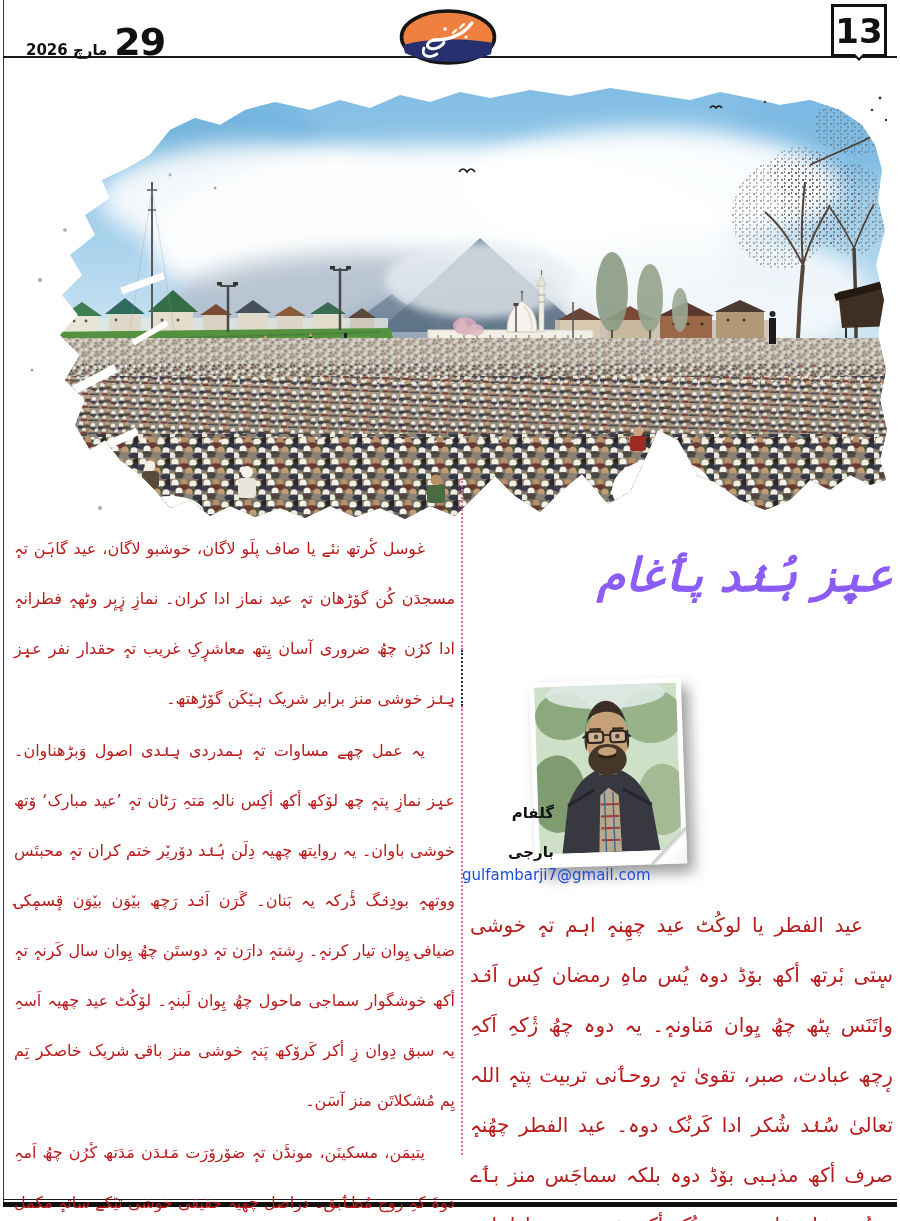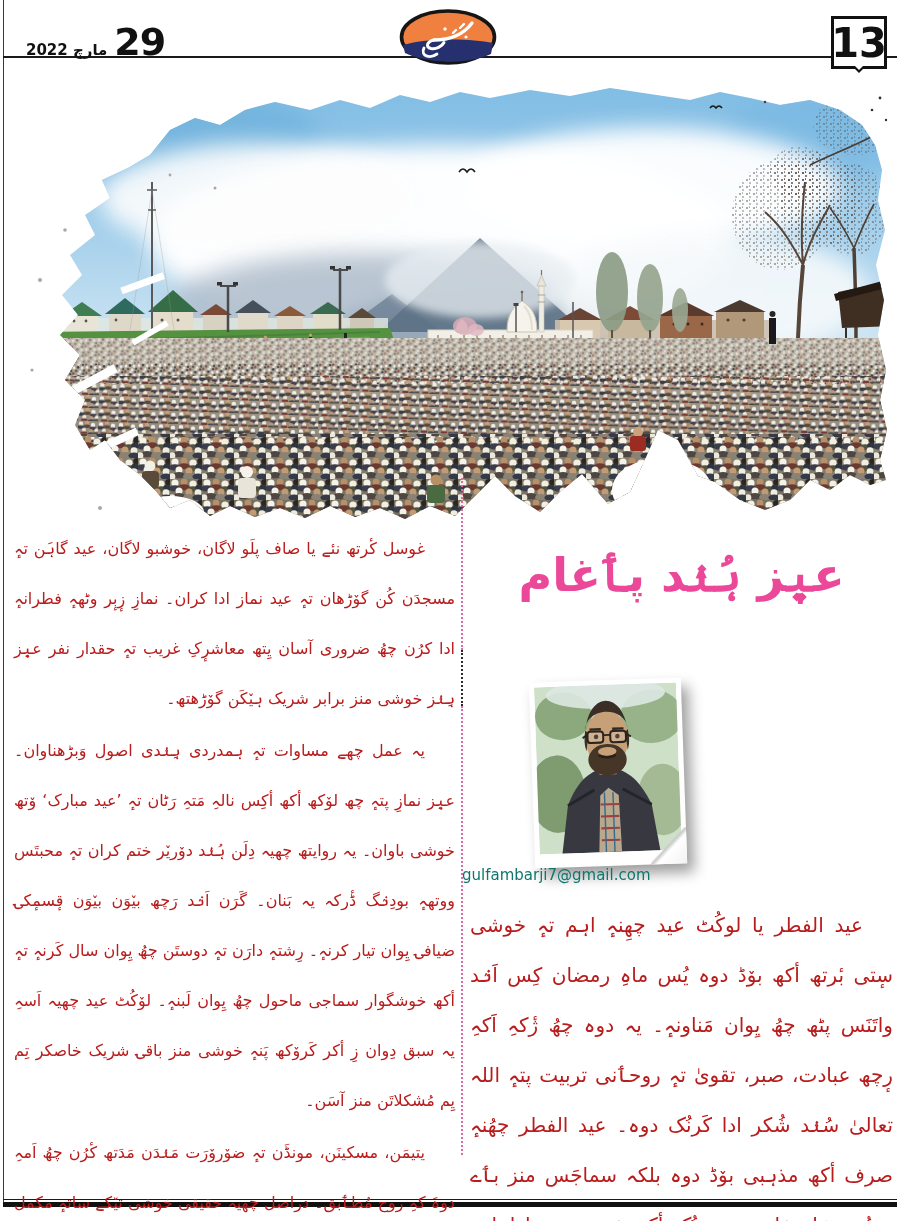--- a/index.html
+++ b/index.html
@@ -8,61 +8,61 @@
   
   .edge-left{position:absolute;left:3px;top:0;width:1px;height:1206px;background:#3a3a3a;}
   .rule-top{position:absolute;left:3px;top:56px;width:894px;height:2px;background:#1a1a1a;}
   .rule-bottom-thin{position:absolute;left:3px;top:1199px;width:894px;height:1px;background:#1a1a1a;}
   .rule-bottom-thick{position:absolute;left:3px;top:1202px;width:894px;height:5px;background:#111;}
   
   .date-block{position:absolute;left:26px;top:20px;display:flex;direction:rtl;align-items:baseline;gap:7px;font-weight:bold;}
   .date-day{font-size:38px;letter-spacing:-1px;}
   .date-my{font-size:15px;}
   .logo{position:absolute;left:398px;top:8px;width:100px;height:58px;z-index:5;}
-  .pagebox{position:absolute;left:831px;top:16px;width:50px;height:47px;background:#fff;border:3px solid #111;
-           display:flex;align-items:center;justify-content:center;font-size:40px;font-weight:bold;z-index:5;}
+  .pagebox{position:absolute;left:831px;top:4px;width:50px;height:47px;background:#fff;border:3px solid #111;
+           display:flex;align-items:center;justify-content:center;font-size:34px;font-weight:bold;z-index:5;}
   .pagebox .notch{position:absolute;left:50%;bottom:-7px;transform:translateX(-50%);width:0;height:0;
            border-left:7px solid transparent;border-right:7px solid transparent;border-top:7px solid #111;}
   .pagebox .notch-in{position:absolute;left:50%;bottom:-4px;transform:translateX(-50%);width:0;height:0;
            border-left:5px solid transparent;border-right:5px solid transparent;border-top:5px solid #fff;z-index:6;}
   
   .photo-wrap{position:absolute;left:10px;top:80px;width:885px;height:445px;}
   
   .divider{position:absolute;width:0;border-left:2px dotted #e26aa0;}
   .divider.black{border-left:2px dotted #2a2a2a;}
   
   .col{position:absolute;direction:rtl;}
   .col-left{left:14px;top:524px;width:441px;}
   .para{font-size:16px;line-height:50px;text-align:justify;text-align-last:right;text-indent:30px;margin:0 0 2px 0;color:#b91c1c;}
   .col-right{left:470px;top:522px;width:423px;height:680px;}
-  .headline{position:absolute;top:26px;left:0;width:100%;text-align:center;font-size:46px;font-weight:bold;
-            direction:rtl;letter-spacing:1px;color:#ec4899;}
+  .headline{position:absolute;top:26px;left:0;width:100%;font-size:46px;font-weight:bold;
+            direction:rtl;letter-spacing:1px;color:#8b5cf6;font-style:italic;}
   .author-names{position:absolute;left:-8px;top:272px;width:92px;direction:rtl;font-size:15px;font-weight:bold;line-height:2.6;text-align:right;}
-  .author-email{position:absolute;left:-8px;top:344px;direction:ltr;font-size:15px;color:#0f766e;font-weight:500;}
+  .author-email{position:absolute;left:-8px;top:344px;direction:ltr;font-size:15px;color:#1d4ed8;font-weight:500;}
   .polaroid{position:absolute;left:62px;top:158px;width:152px;height:186px;background:#fff;padding:5px 5px 14px 5px;
             box-sizing:border-box;transform:rotate(-2deg);box-shadow:7px 9px 14px rgba(0,0,0,.38);}
   .polaroid .img{width:100%;height:100%;display:block;}
   .curl{position:absolute;right:0;bottom:0;width:36px;height:36px;
         background:linear-gradient(135deg,rgba(255,255,255,0) 46%,#c9c9c9 50%,#ffffff 58%,#f2f2f2 100%);}
   .right-paragraphs{position:absolute;top:378px;left:0;width:100%;}
   .right-paragraphs .para{font-size:20px;}
 </style>
 </head>
 <body>
 
 <div class="page">
 
   <div class="edge-left"></div>
   <div class="rule-top"></div>
   <div class="rule-bottom-thin"></div>
   <div class="rule-bottom-thick"></div>
 
   <div class="date-block">
     <span class="date-day">29</span>
-    <span class="date-my">مارچ 2022</span>
+    <span class="date-my">مارچ 2026</span>
   </div>
 
   <div class="logo">
     <svg viewBox="0 0 100 58" width="100" height="58">
       <ellipse cx="50" cy="29" rx="46.5" ry="26" fill="#ef8040" stroke="#151515" stroke-width="3.6"></ellipse>
       <path d="M5,37 C28,30 72,30 95,35 L93,46 C70,57 30,56 7,45 Z" fill="#27306e"></path>
       <path d="M74,15 C66,26 52,32 36,32" fill="none" stroke="#fff" stroke-width="3.4" stroke-linecap="round"></path>
       <path d="M36,32 c-7,1.5 -9,7 -3,8.5 c5,1 11,-2 13,-6" fill="none" stroke="#fff" stroke-width="3" stroke-linecap="round"></path>
       <path d="M26,40 c-4,8 6,11 13,6" fill="none" stroke="#fff" stroke-width="2.8" stroke-linecap="round"></path>
       <path d="M62,20 l4,-4 M55,25 l3,-3" stroke="#fff" stroke-width="2.4" stroke-linecap="round"></path>
@@ -412,20 +412,21 @@
           <circle cx="57.5" cy="34.5" r="1.6" fill="#241c14"></circle>
         <path d="M38,29.5 h8 M54,29.5 h8" stroke="#32281e" stroke-width="1.6"></path>
         <rect x="36.5" y="31" width="11" height="7.5" rx="2" fill="rgba(255,255,255,0.18)" stroke="#2a2420" stroke-width="1.4"></rect>
         <rect x="52.5" y="31" width="11" height="7.5" rx="2" fill="rgba(255,255,255,0.18)" stroke="#2a2420" stroke-width="1.4"></rect>
         <path d="M47.5,33.5 h5 M36.5,33 L33,35 M63.5,33 L67,35" stroke="#2a2420" stroke-width="1.3" fill="none"></path>
       </svg>
       <div class="curl"></div>
     </div>
 
     <div class="author-names">
+      <div>گلفام بارجی</div>
     </div>
     <div class="author-email">gulfambarji7@gmail.com</div>
 
     <div class="right-paragraphs">
       <p class="para">عید الفطر یا لوکُٹ عید چھِنہٕ اہم تہٕ خوشی سٕتی بٔرتھ أکھ بۆڈ دوہ یُس ماہِ رمضان کِس اَنٛد واتَنَس پٹھ چھُ یِوان مَناونہٕ۔ یہ دوہ چھُ ژٔکہِ اَکہِ رٕچھ عبادت، صبر، تقویٰ تہٕ روحٲنی تربیت پتہٕ اللہ تعالیٰ سُنٛد شُکر ادا کَرنُک دوہ۔ عید الفطر چھُنہٕ صرف أکھ مذہبی بۆڈ دوہ بلکہ سماجَس منز بٲے بندیُت، مَلہٕ ژار تہٕ محبتُک أکھ خوبصورت اظہار۔ رمضان المبارک چھُ مسلمانَن خٲطرٕ رحمت، برکت تہٕ مغفرتُک رٔتھ۔ اَتھ رٔتَس چھ مسلمان روزٕ تھَوان، نماز پَران تہٕ قرآن پاکُچ تلاوت کَران تہٕ نیک عملَن ہِنٛز کۆشِش کَران۔</p>
       <p class="para">ییٚلہِ یہ بابرکت رٔتھ اَنٛد چھُ واتان، عید الفطر یا لوکَچہ عیٖز ہِنٛز خوشی چھیہ اللہ تعالیٰ سَنٛدِ طرفہٕ اَکہِ ینامہٕ رٔنٛگۍ عطا سپَدان۔ عیٖز ہُنٛد دوہ چھُ صُبحٲے شروع گۆڑھان۔ مسلمان چھ</p>
     </div>
   </div>
 
 </div>

